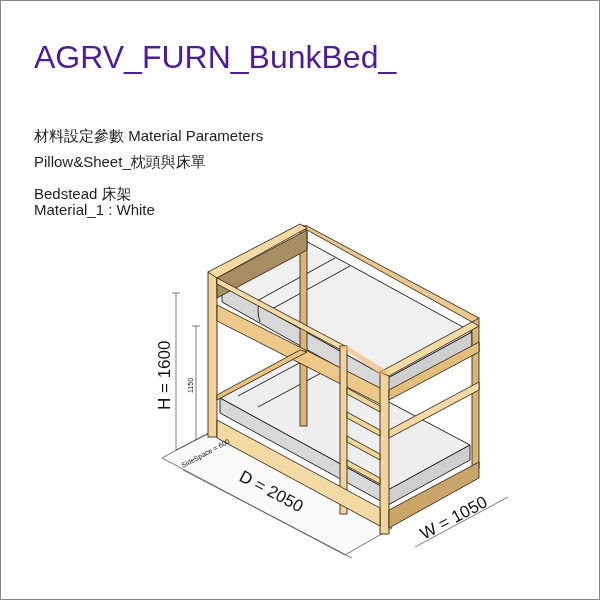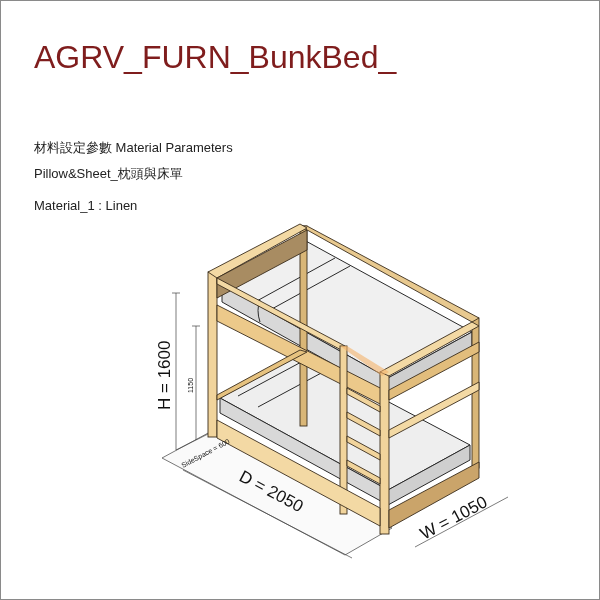--- a/index.html
+++ b/index.html
@@ -4,26 +4,26 @@
 <style>
   html, body { margin: 0; padding: 0; background: #ffffff; }
   body { width: 600px; height: 600px; overflow: hidden; position: relative; }
   .frame {
     position: absolute; left: 0; top: 0; width: 598px; height: 598px;
     border: 1px solid #8a8a8a; background: #ffffff;
   }
   .title {
     position: absolute; left: 34px; top: 36px;
     font-family: "Liberation Sans", sans-serif; font-size: 32px; line-height: 42px;
-    color: #7f1d1d; letter-spacing: 0px;
+    color: #4c1d95; letter-spacing: 0px;
   }
   .title div { white-space: nowrap; }
   .params {
-    position: absolute; left: 34px; top: 140px;
-    font-family: "Liberation Sans", sans-serif; font-size: 13px; color: #222;
+    position: absolute; left: 34px; top: 128px;
+    font-family: "Liberation Sans", sans-serif; font-size: 15px; color: #222;
   }
   .params .heading { margin-bottom: 10px; line-height: 16px; }
   .params .line { line-height: 16px; white-space: nowrap; }
   .params .group { margin-bottom: 16px; }
   svg.drawing { position: absolute; left: 0; top: 0; }
   .dimtext { font-family: "Liberation Sans", sans-serif; fill: #111; }
 </style>
 </head>
 <body>
 
@@ -32,21 +32,22 @@
 <div class="title">
   <div>AGRV_FURN_BunkBed_</div>
 </div>
 
 <div class="params">
   <div class="heading">材料設定參數 Material Parameters</div>
   <div class="group">
     <div class="line">Pillow&amp;Sheet_枕頭與床單</div>
   </div>
   <div class="group">
-    <div class="line">Material_1 : Linen</div>
+    <div class="line">Bedstead 床架</div>
+    <div class="line">Material_1 : White</div>
   </div>
 </div>
 
 <svg class="drawing" width="600" height="600" viewBox="0 0 600 600">
 
   <g fill="none" stroke="#555" stroke-width="0.8">
     <polygon points="162,458 210,432 392,528 345,555" fill="#fafafa"></polygon>
   </g>
 
   <g stroke="#444" stroke-width="0.7" fill="none">

